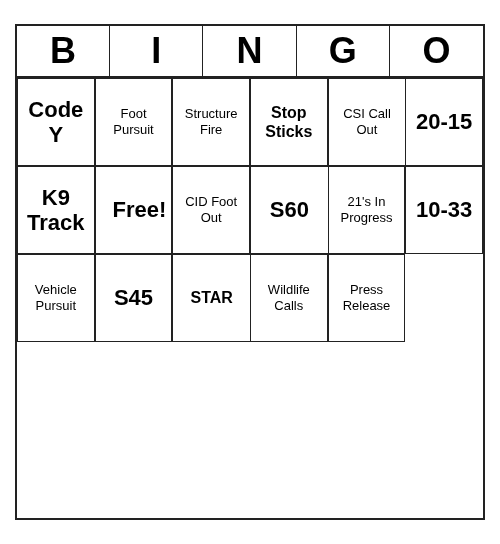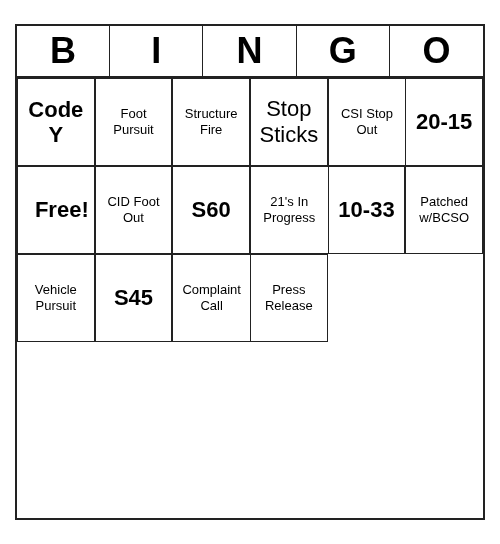--- a/index.html
+++ b/index.html
@@ -54,22 +54,22 @@
     }
     .bingo-cell:nth-child(n+21) {
       border-bottom: none;
     }
     .large-text {
       font-size: 22px;
       font-weight: bold;
       line-height: 1.15;
     }
     .medium-text {
-      font-size: 22px;
-      font-weight: normal;
+      font-size: 16px;
+      font-weight: bold;
       line-height: 1.2;
     }
     .free-cell {
       font-size: 22px;
       font-weight: bold;
       margin-left: 12px;
     }
   </style>
 </head>
 <body>
@@ -89,49 +89,52 @@
       <div class="bingo-cell">
         <span>Foot Pursuit</span>
       </div>
       <div class="bingo-cell">
         <span>Structure Fire</span>
       </div>
       <div class="bingo-cell">
         <span class="medium-text">Stop Sticks</span>
       </div>
       <div class="bingo-cell">
-        <span>CSI Stop Out</span>
+        <span>CSI Call Out</span>
       </div>
       <div class="bingo-cell">
         <span class="large-text">20-15</span>
+      </div>
+      <div class="bingo-cell">
+        <span class="large-text">K9 Track</span>
       </div>
       <div class="bingo-cell">
         <span class="free-cell">Free!</span>
       </div>
       <div class="bingo-cell">
         <span>CID Foot Out</span>
       </div>
       <div class="bingo-cell">
         <span class="large-text">S60</span>
       </div>
       <div class="bingo-cell">
         <span>21's In Progress</span>
       </div>
       <div class="bingo-cell">
         <span class="large-text">10-33</span>
       </div>
       <div class="bingo-cell">
-        <span>Patched w/BCSO</span>
-      </div>
-      <div class="bingo-cell">
         <span>Vehicle Pursuit</span>
       </div>
       <div class="bingo-cell">
         <span class="large-text">S45</span>
       </div>
       <div class="bingo-cell">
-        <span>Complaint Call</span>
+        <span class="medium-text">STAR</span>
+      </div>
+      <div class="bingo-cell">
+        <span>Wildlife Calls</span>
       </div>
       <div class="bingo-cell">
         <span>Press Release</span>
       </div>
     </div>
 </div>
 
 </body></html>

